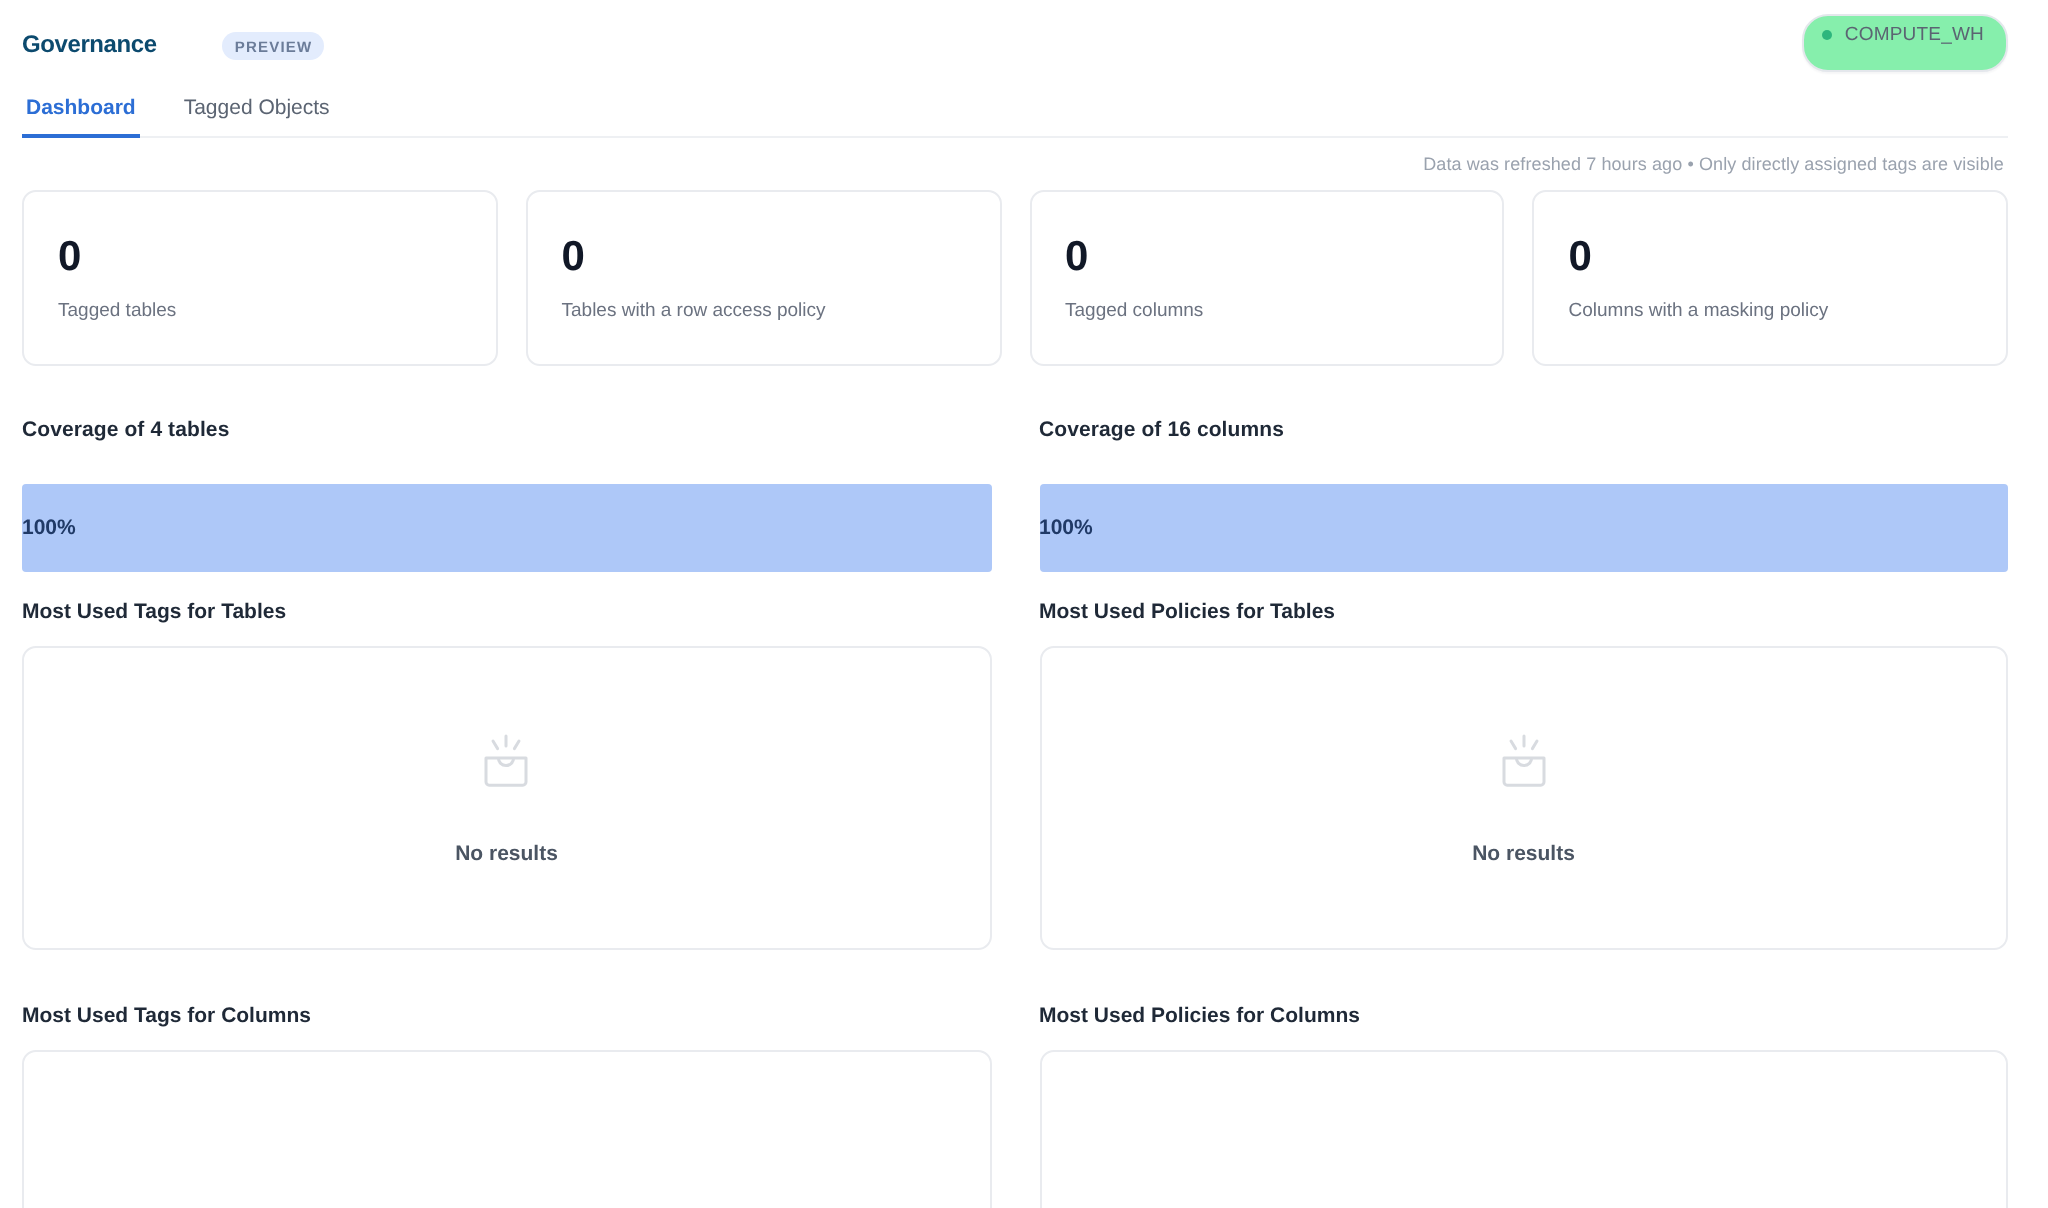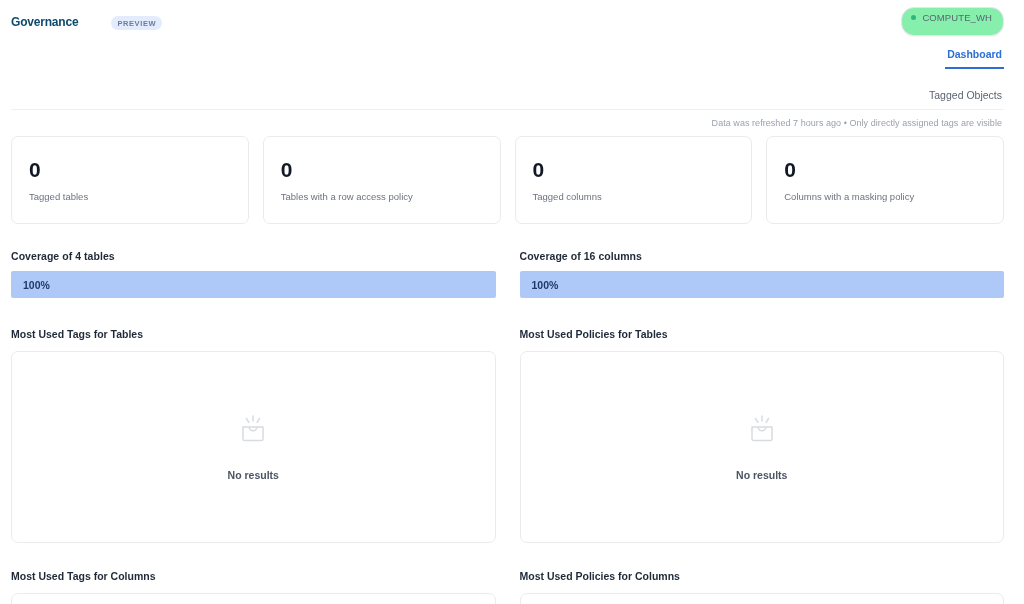--- a/index.html
+++ b/index.html
@@ -47,21 +47,20 @@
     box-shadow: 0 1px 1px rgba(16,24,40,0.04);
   }
   .wh-dot { width: 5px; height: 5px; border-radius: 50%; background: #2eb67d; }
   .wh-label { font-size: 9.5px; color: #5b6472; letter-spacing: 0.1px; }
 
   .tabs {
     display: flex; align-items: flex-end; gap: 20px;
     margin-top: 13px;
     border-bottom: 1px solid #eef0f3;
     padding-left: 0;
-    flex-direction: column;
   }
   .tab {
     font-size: 10.5px; color: #5b6472;
     padding: 0 2px 7px 2px;
     border-bottom: 2px solid transparent;
     cursor: pointer;
     position: relative; top: 1px;
   }
   .tab.active { color: #2c6ed5; font-weight: bold; border-bottom-color: #2c6ed5; }
 
@@ -102,51 +101,50 @@
     display: grid;
     grid-template-columns: 1fr 1fr;
     gap: 24px;
     margin-top: 26px;
   }
   .section-title {
     font-size: 10.5px; font-weight: bold; color: #1f2937;
     letter-spacing: 0.05px;
   }
   .cov-bar {
-    margin-top: 9px;
-    height: 27px;
+    margin-top: 21px;
+    height: 44px;
     background: #aec8f8;
     border-radius: 2px;
     display: flex; align-items: center;
-    padding-left: 12px;
   }
   .cov-bar-label {
     font-size: 10.5px; font-weight: bold; color: #203a67;
   }
 
   .legend {
     display: flex; align-items: center; gap: 18px;
     margin-top: 14px;
   }
   .legend-item { display: flex; align-items: center; gap: 6px; }
   .legend-swatch { width: 7px; height: 7px; flex: none; }
   .legend-label { font-size: 9.5px; color: #4b5563; }
 
   .panel-grid {
     display: grid;
     grid-template-columns: 1fr 1fr;
     gap: 24px;
-    margin-top: 30px;
+    margin-top: 14px;
   }
   .panel-title { font-size: 10.5px; font-weight: bold; color: #1f2937; }
   .panel-box {
     margin-top: 11px;
     border: 1px solid #e9ebef;
     border-radius: 7px;
-    height: 192px;
+    height: 152px;
     background: #fff;
     display: flex; flex-direction: column;
     align-items: center; justify-content: center;
     gap: 22px;
   }
   .empty-text { font-size: 10.5px; font-weight: bold; color: #4b5563; }
   .empty-icon { width: 34px; height: 34px; display: block; }
 
   .panel-grid.bottom { margin-top: 27px; }
 </style>

